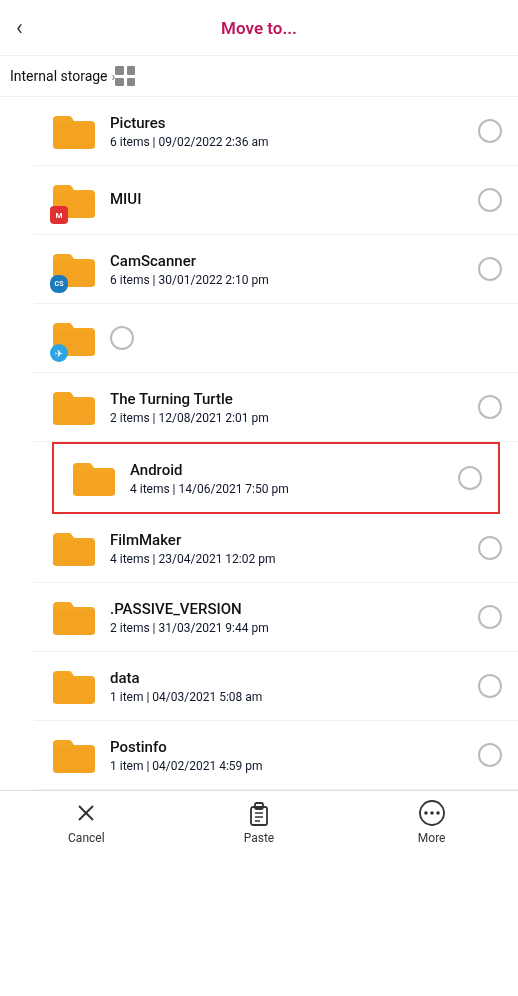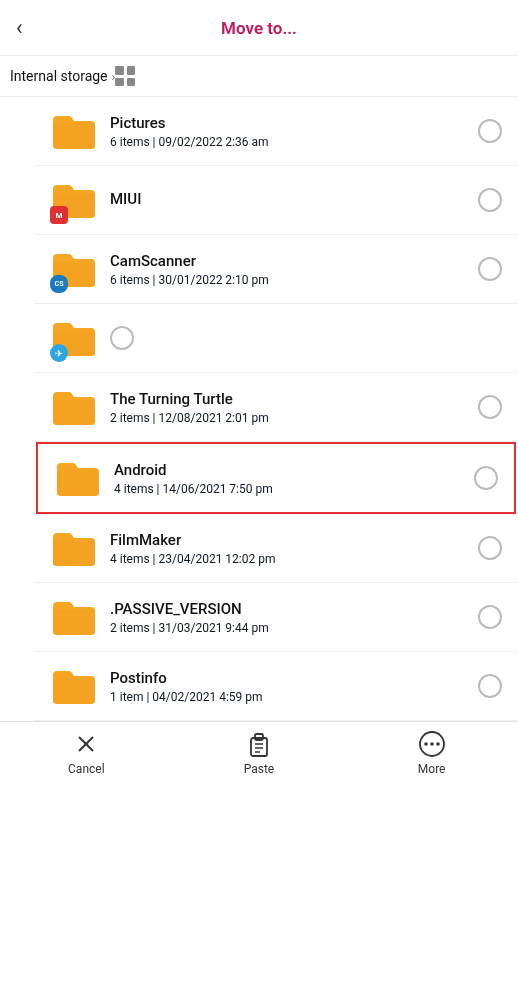--- a/index.html
+++ b/index.html
@@ -77,21 +77,21 @@
     .folder-item {
       display: flex;
       align-items: center;
       padding: 10px 16px;
       border-bottom: 1px solid #f0f0f0;
       gap: 12px;
       background: #fff;
     }
     .folder-item.highlighted {
       border: 2px solid #e03030;
-      margin: 0 2px;
+      margin: 0 18px;
     }
 
     .folder-icon-wrap {
       width: 48px;
       height: 48px;
       flex-shrink: 0;
       position: relative;
       display: flex;
       align-items: center;
       justify-content: center;
@@ -281,20 +281,35 @@
 
       <svg width="46" height="38" viewBox="0 0 46 38" xmlns="http://www.w3.org/2000/svg">
         <path d="M2,8 Q2,4 6,4 L18,4 Q20,4 21,6 L23,9 L40,9 Q44,9 44,13 L44,34 Q44,37 40,37 L6,37 Q2,37 2,34 Z" fill="#F5A623"></path>
         <path d="M2,12 L44,12 L44,34 Q44,37 40,37 L6,37 Q2,37 2,34 Z" fill="#E8941A" opacity="0.15"></path>
       </svg>
 
       </div>
       <div class="folder-info">
         <div class="folder-name">.PASSIVE_VERSION</div>
         <div class="folder-meta">2 items  |  31/03/2021 9:44 pm</div>
+      </div>
+      <div class="folder-radio"></div>
+    </div>
+    <div class="folder-item">
+      <div class="folder-icon-wrap">
+
+      <svg width="46" height="38" viewBox="0 0 46 38" xmlns="http://www.w3.org/2000/svg">
+        <path d="M2,8 Q2,4 6,4 L18,4 Q20,4 21,6 L23,9 L40,9 Q44,9 44,13 L44,34 Q44,37 40,37 L6,37 Q2,37 2,34 Z" fill="#F5A623"></path>
+        <path d="M2,12 L44,12 L44,34 Q44,37 40,37 L6,37 Q2,37 2,34 Z" fill="#E8941A" opacity="0.15"></path>
+      </svg>
+
+      </div>
+      <div class="folder-info">
+        <div class="folder-name">data</div>
+        <div class="folder-meta">1 item  |  04/03/2021 5:08 am</div>
       </div>
       <div class="folder-radio"></div>
     </div>
     <div class="folder-item">
       <div class="folder-icon-wrap">
 
       <svg width="46" height="38" viewBox="0 0 46 38" xmlns="http://www.w3.org/2000/svg">
         <path d="M2,8 Q2,4 6,4 L18,4 Q20,4 21,6 L23,9 L40,9 Q44,9 44,13 L44,34 Q44,37 40,37 L6,37 Q2,37 2,34 Z" fill="#F5A623"></path>
         <path d="M2,12 L44,12 L44,34 Q44,37 40,37 L6,37 Q2,37 2,34 Z" fill="#E8941A" opacity="0.15"></path>
       </svg>

